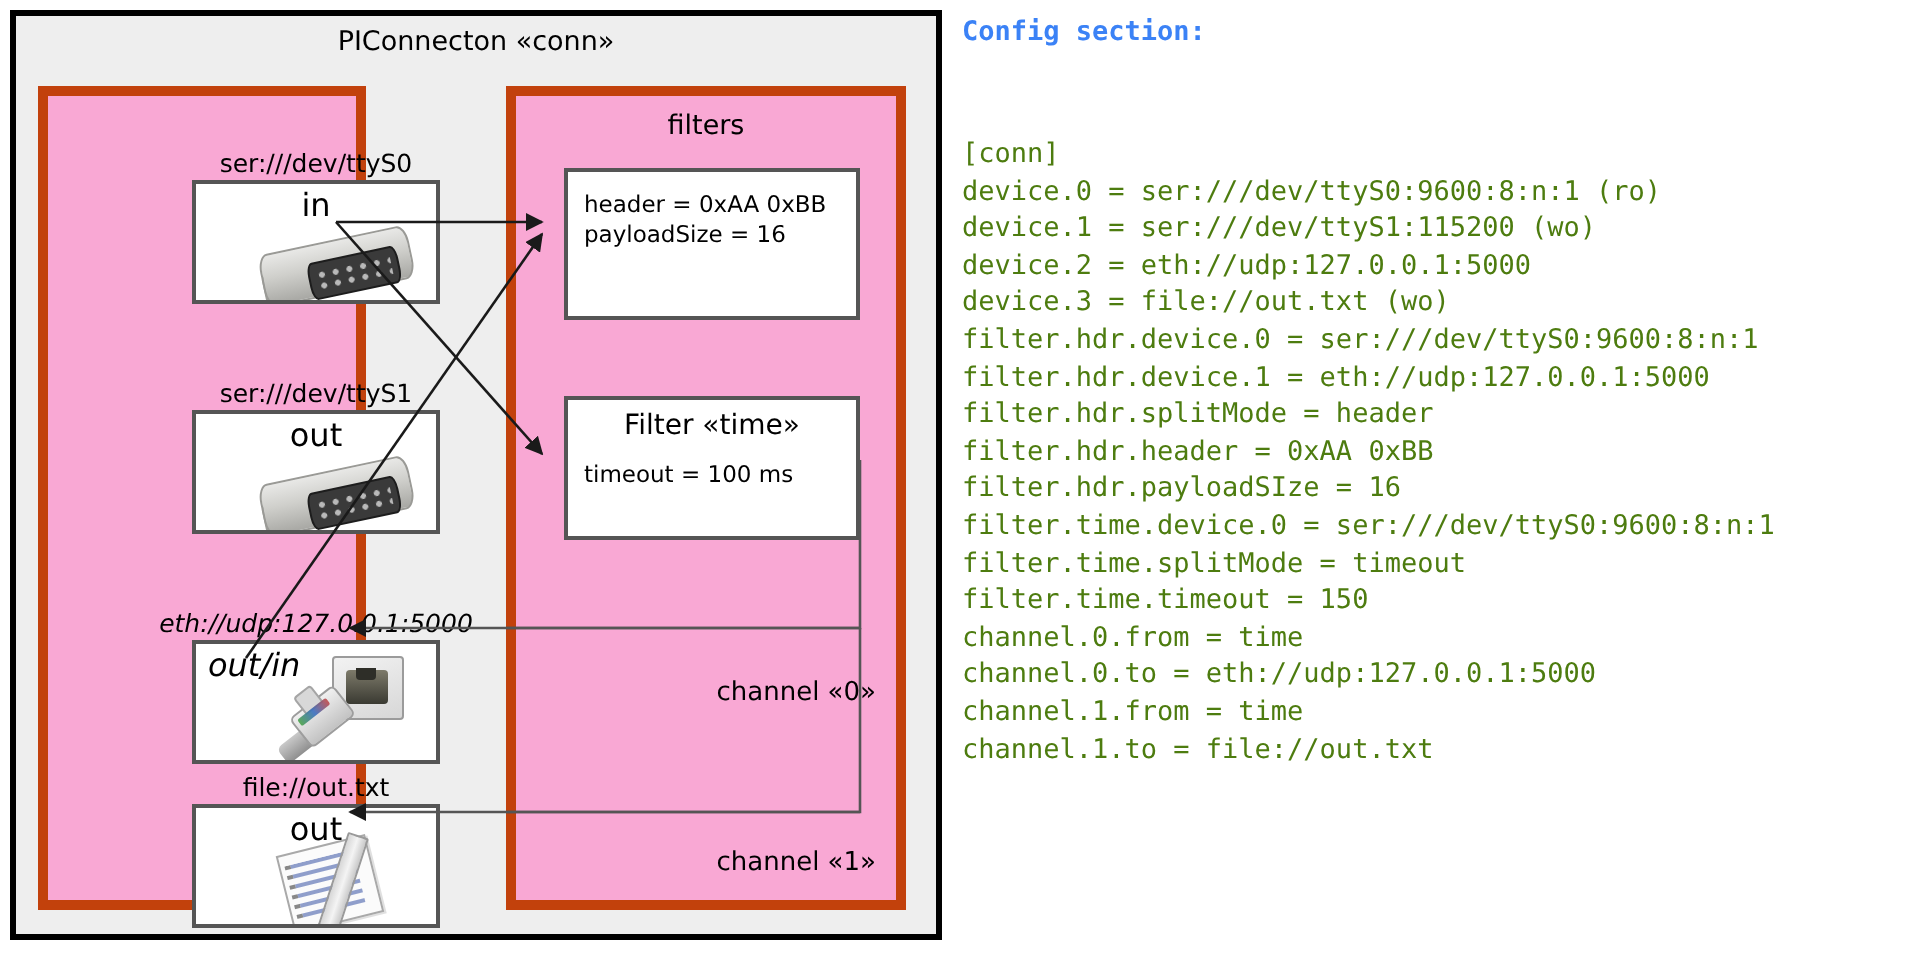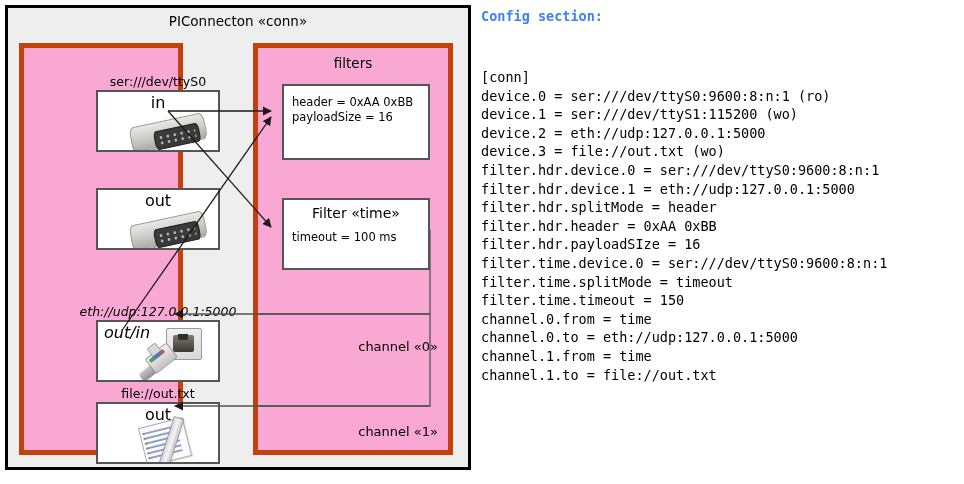--- a/index.html
+++ b/index.html
@@ -274,21 +274,21 @@
     font-family: "DejaVu Sans Mono", monospace;
     font-weight: bold;
     font-size: 13.5px;
     color: #3b82f6;
     margin-bottom: 16px;
   }
   #config-lines {
     font-family: "DejaVu Sans Mono", monospace;
     font-size: 13.5px;
     line-height: 18.6px;
-    color: #000000;
+    color: #4d7c0f;
     white-space: pre;
     margin-top: 44px;
   }
   .cfg-line { white-space: pre; }
 </style>
 </head>
 <body>
 
 <div id="diagram">
 
@@ -307,20 +307,21 @@
           <div class="serial-shell">
             <div class="serial-face">
                 <div class="serial-pins"></div>
               </div>
           </div>
         </div>
       </div>
     </div>
 
     <div class="device" id="dev-ttyS1">
+      <div class="device-label">ser:///dev/ttyS1</div>
       <div class="device-box">
         <div class="device-io io-center">out</div>
         <div class="pict serial-conn">
           <div class="serial-tail"></div>
           <div class="serial-shell">
             <div class="serial-face">
                 <div class="serial-pins"></div>
               </div>
           </div>
         </div>

